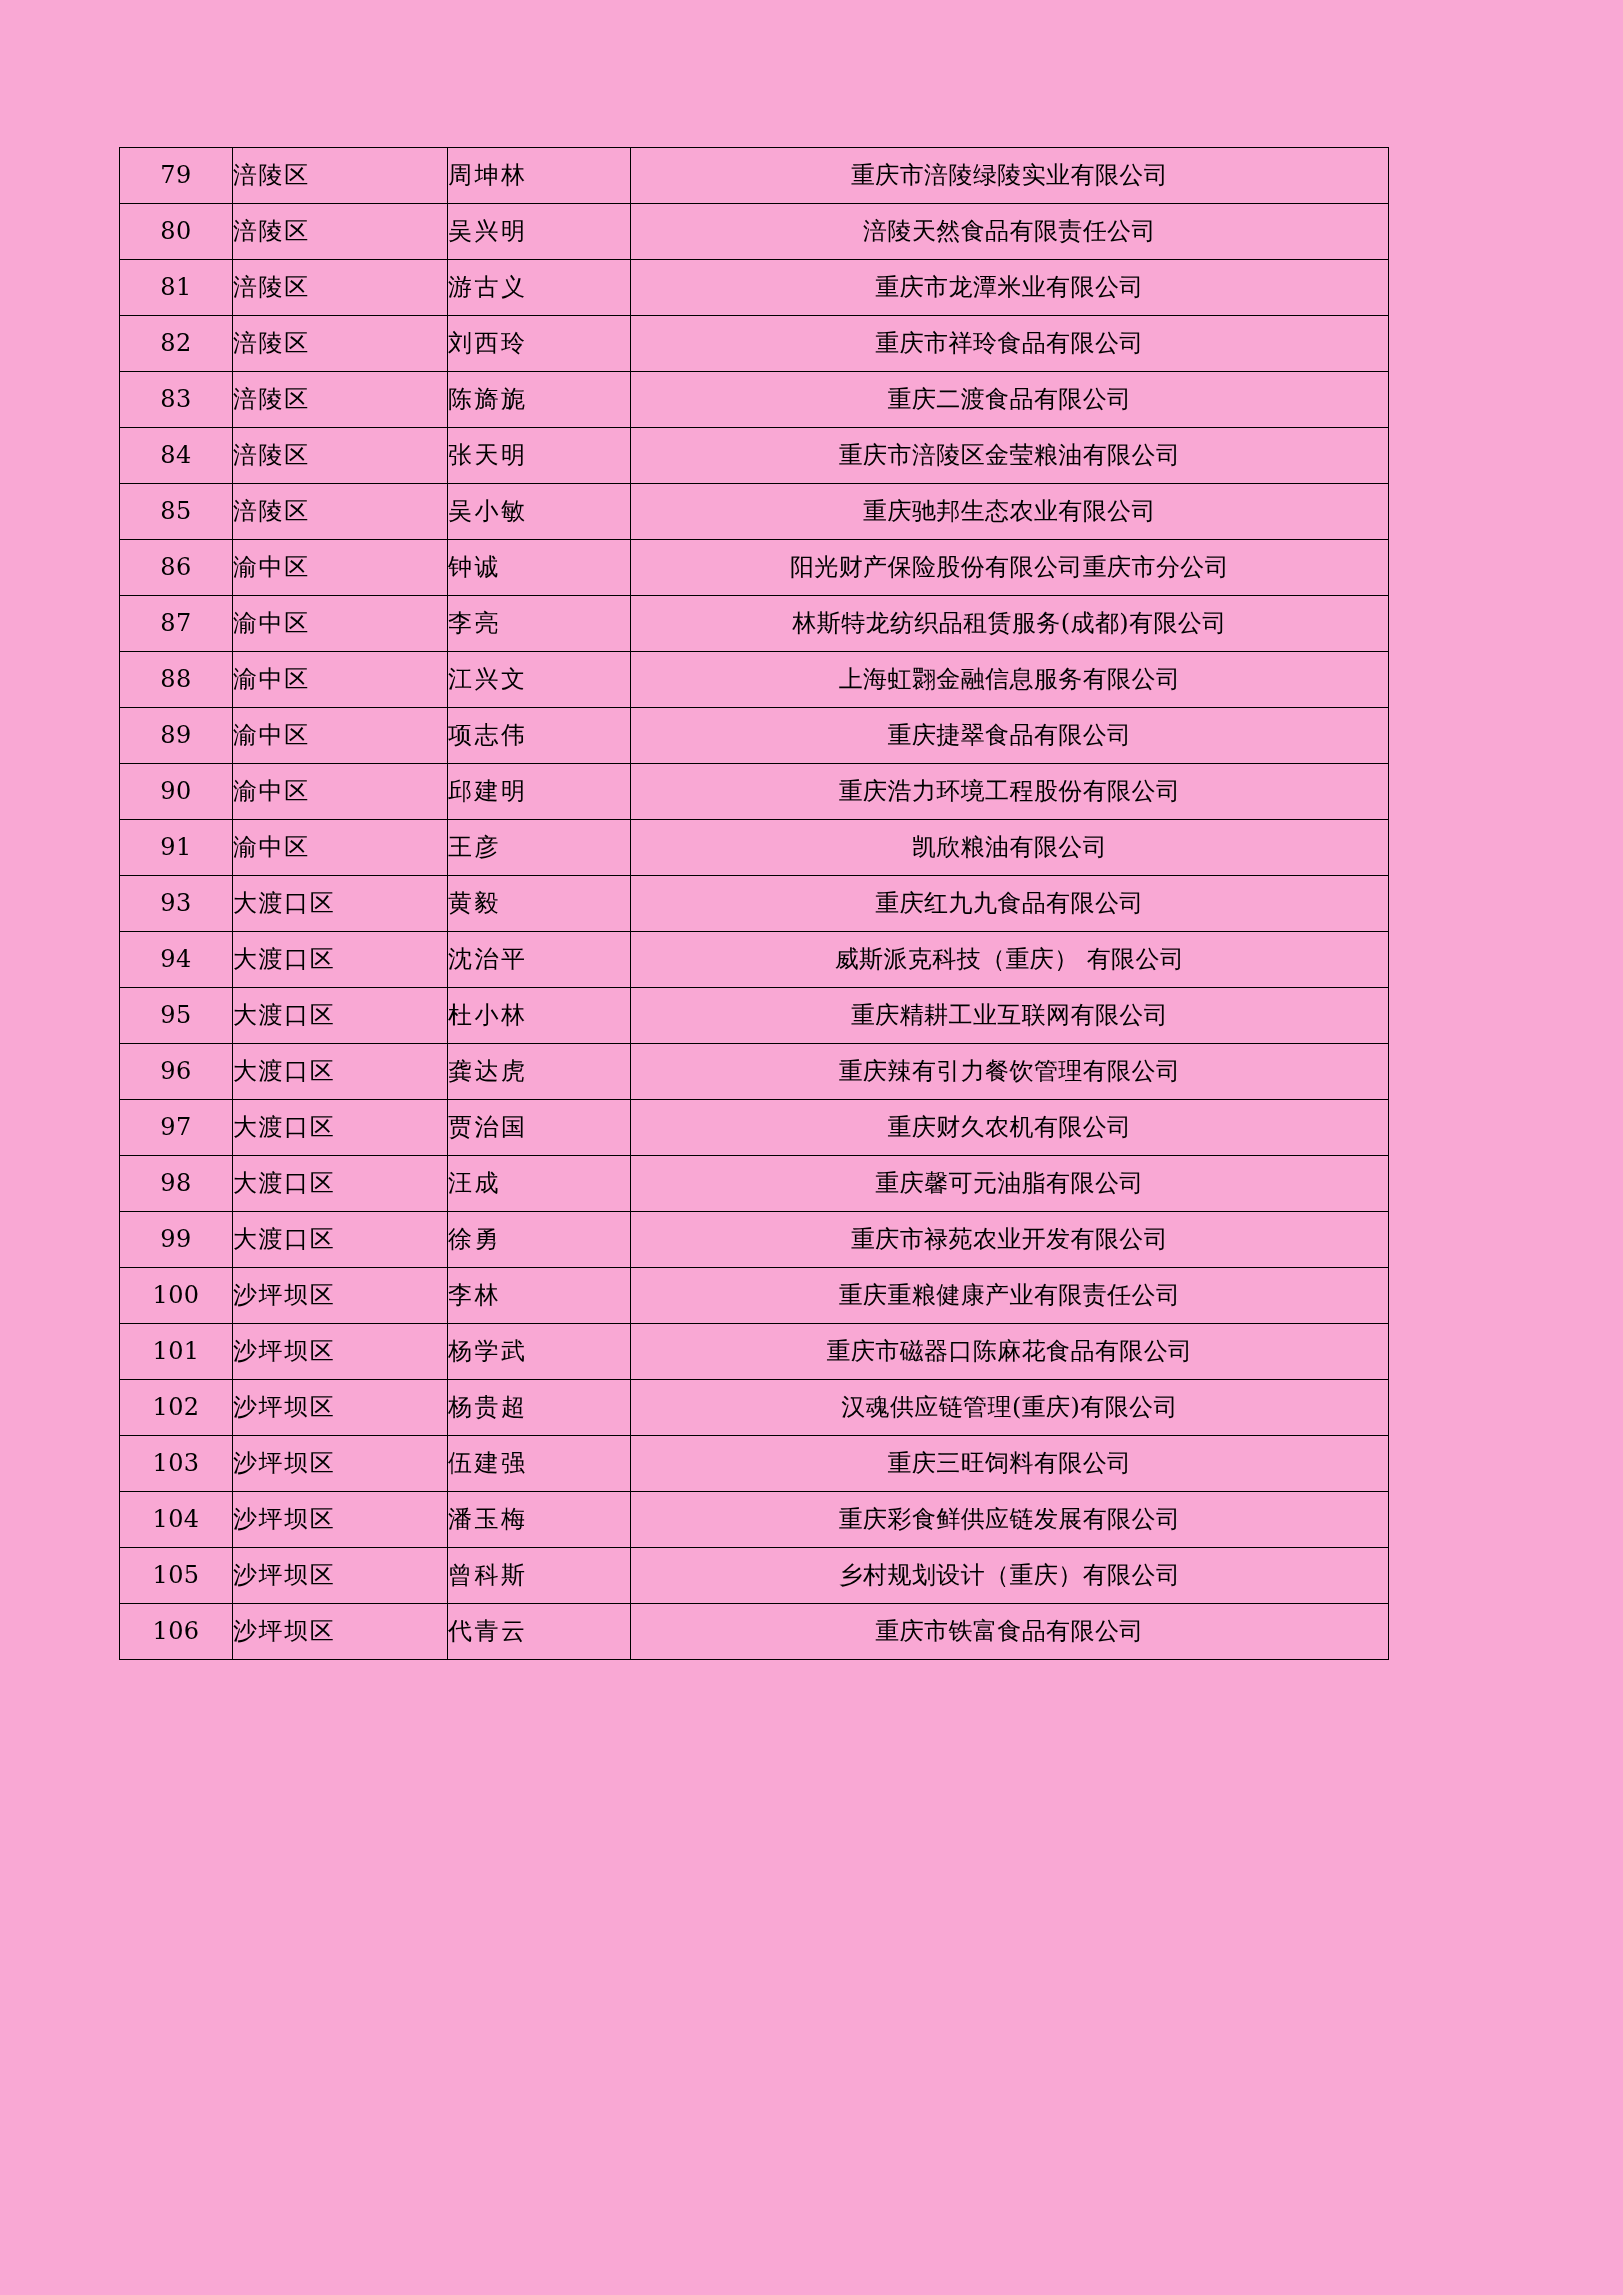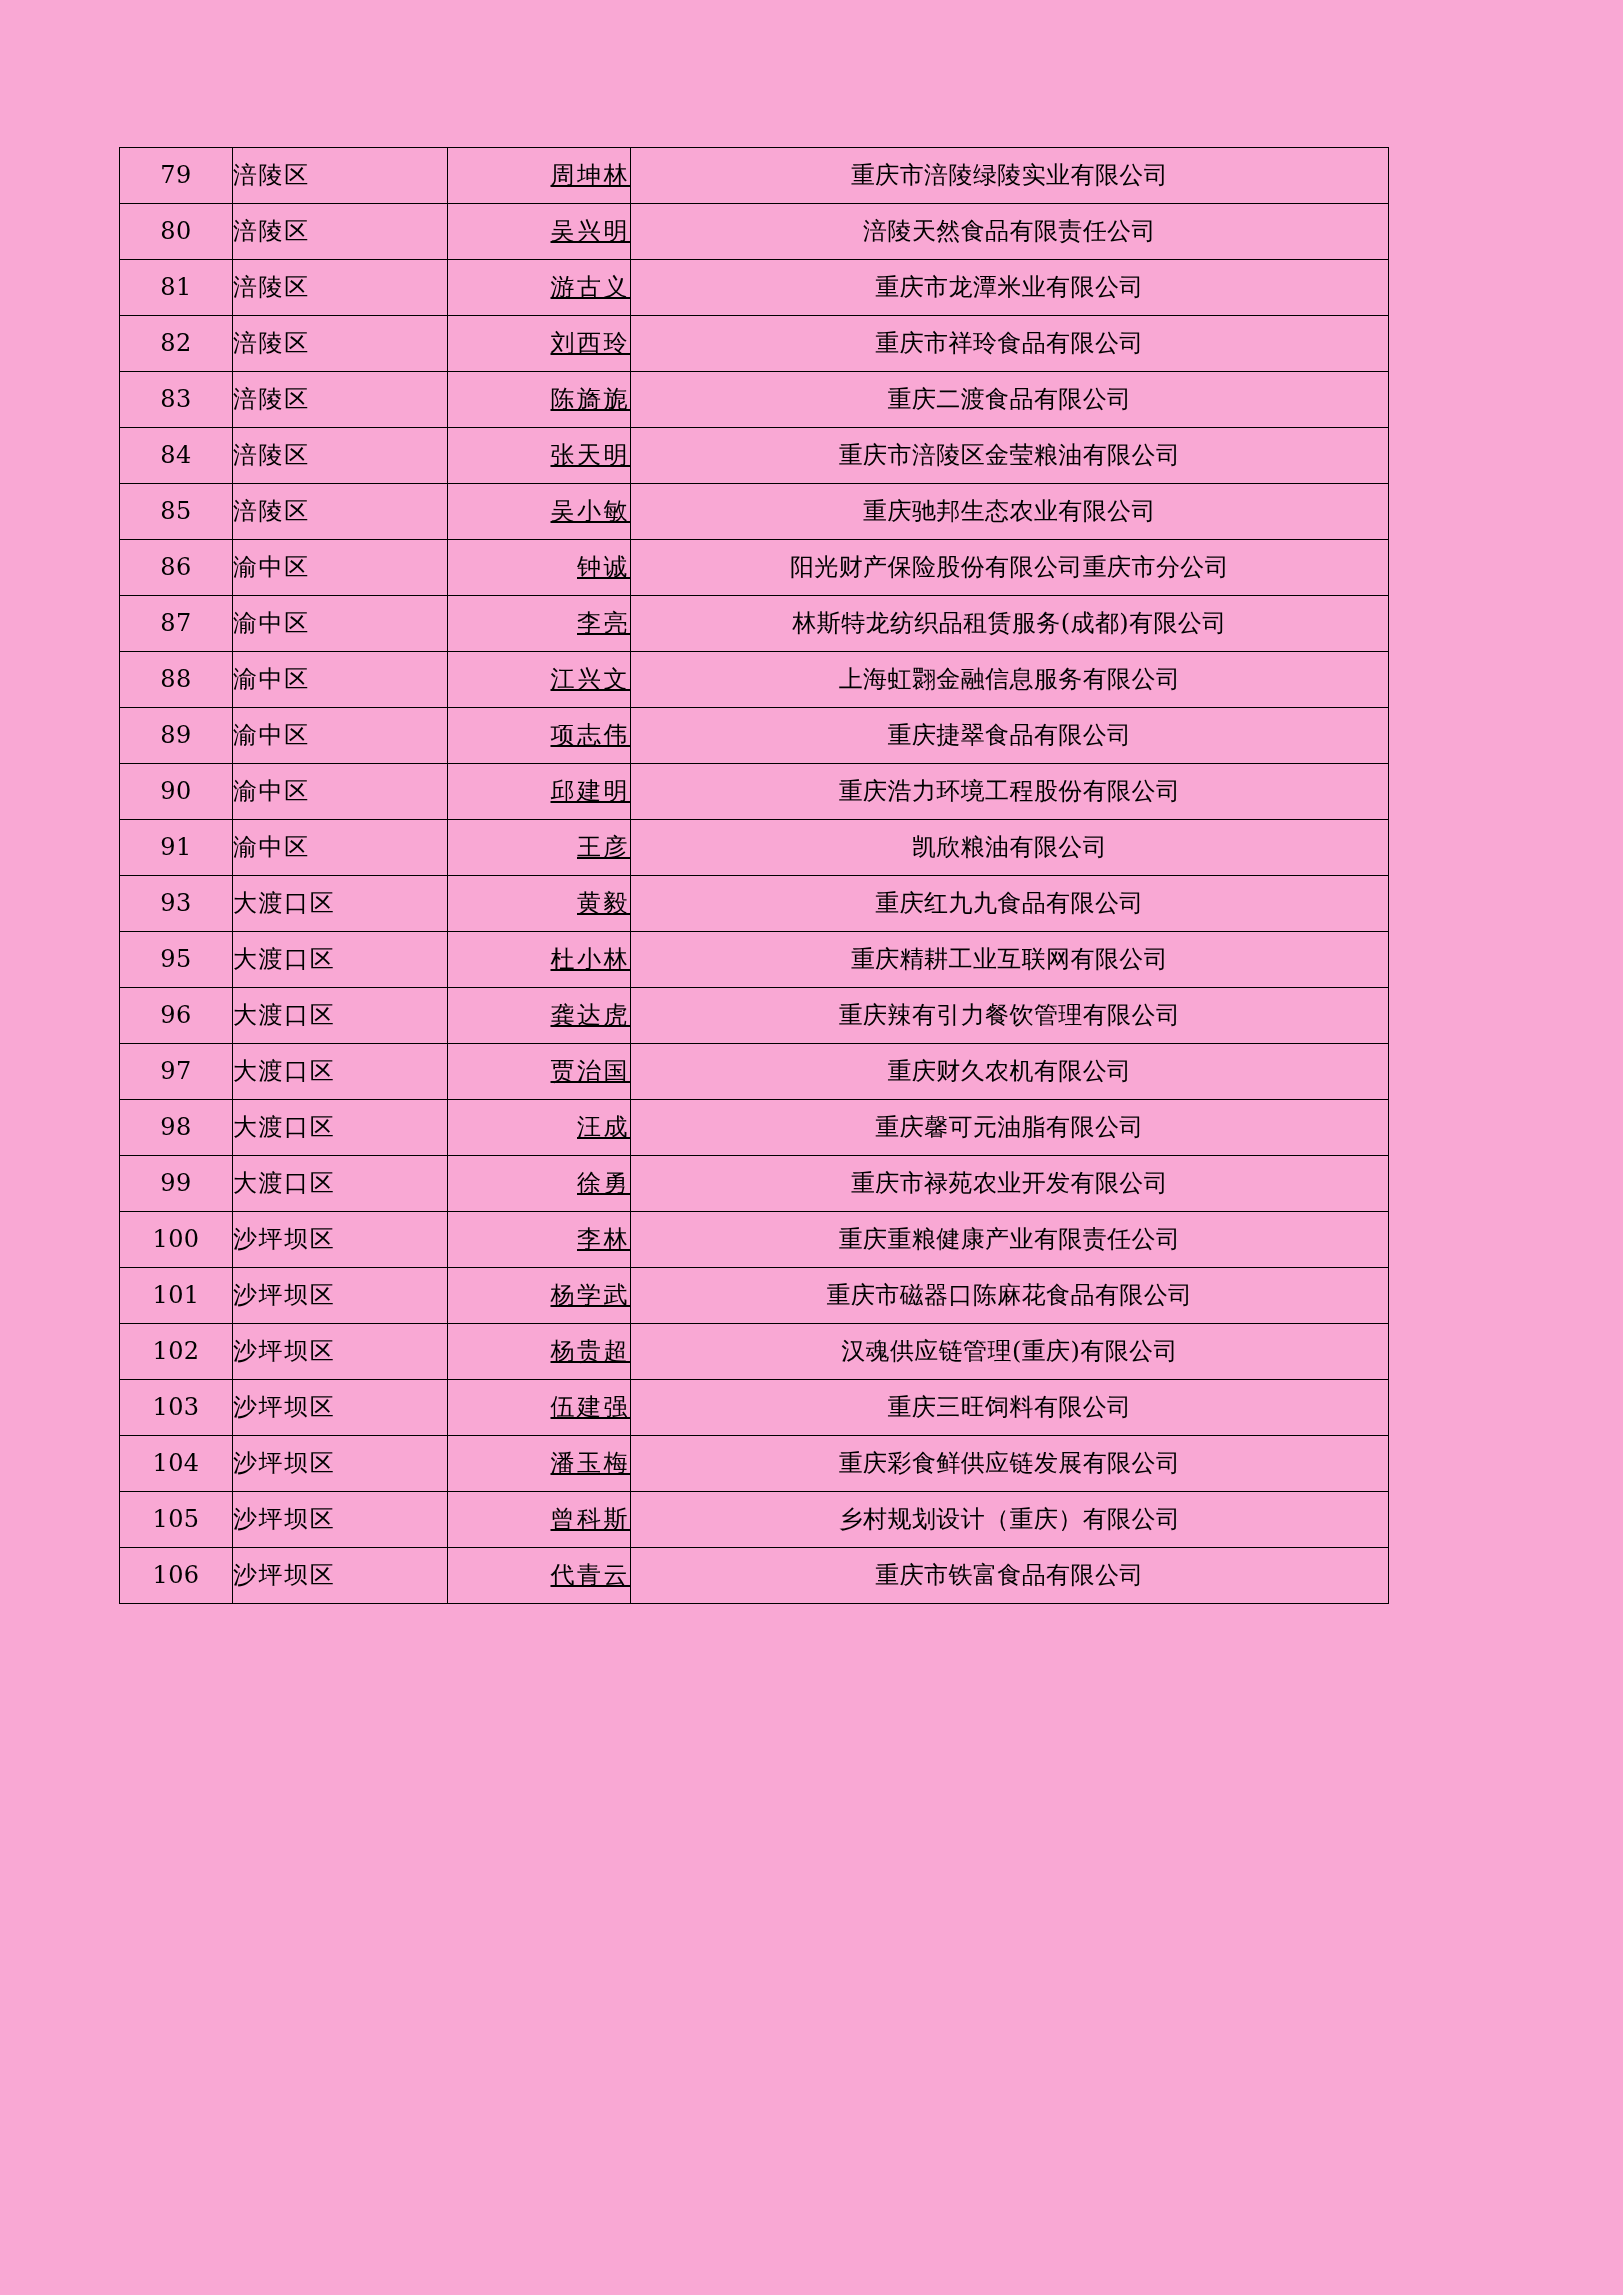--- a/index.html
+++ b/index.html
@@ -52,24 +52,23 @@
     text-align: center;
     font-size: 24.5px;
     letter-spacing: 0.4px;
   }
   td.cell-district {
     text-align: left;
     font-size: 24.5px;
     letter-spacing: 1.6px;
   }
   td.cell-name {
-    text-align: right;
+    text-align: left;
     font-size: 24.5px;
     letter-spacing: 2.5px;
-    text-decoration: underline;
   }
   td.cell-company {
     text-align: center;
     padding-left: 14.7px;
     font-size: 24.5px;
     letter-spacing: 0.4px;
   }
 </style>
 </head>
 <body>
@@ -162,20 +161,26 @@
             <td class="cell-name">王彦</td>
             <td class="cell-company">凯欣粮油有限公司</td>
           </tr>
           <tr>
             <td class="cell-index">93</td>
             <td class="cell-district">大渡口区</td>
             <td class="cell-name">黄毅</td>
             <td class="cell-company">重庆红九九食品有限公司</td>
           </tr>
           <tr>
+            <td class="cell-index">94</td>
+            <td class="cell-district">大渡口区</td>
+            <td class="cell-name">沈治平</td>
+            <td class="cell-company">威斯派克科技（重庆） 有限公司</td>
+          </tr>
+          <tr>
             <td class="cell-index">95</td>
             <td class="cell-district">大渡口区</td>
             <td class="cell-name">杜小林</td>
             <td class="cell-company">重庆精耕工业互联网有限公司</td>
           </tr>
           <tr>
             <td class="cell-index">96</td>
             <td class="cell-district">大渡口区</td>
             <td class="cell-name">龚达虎</td>
             <td class="cell-company">重庆辣有引力餐饮管理有限公司</td>

